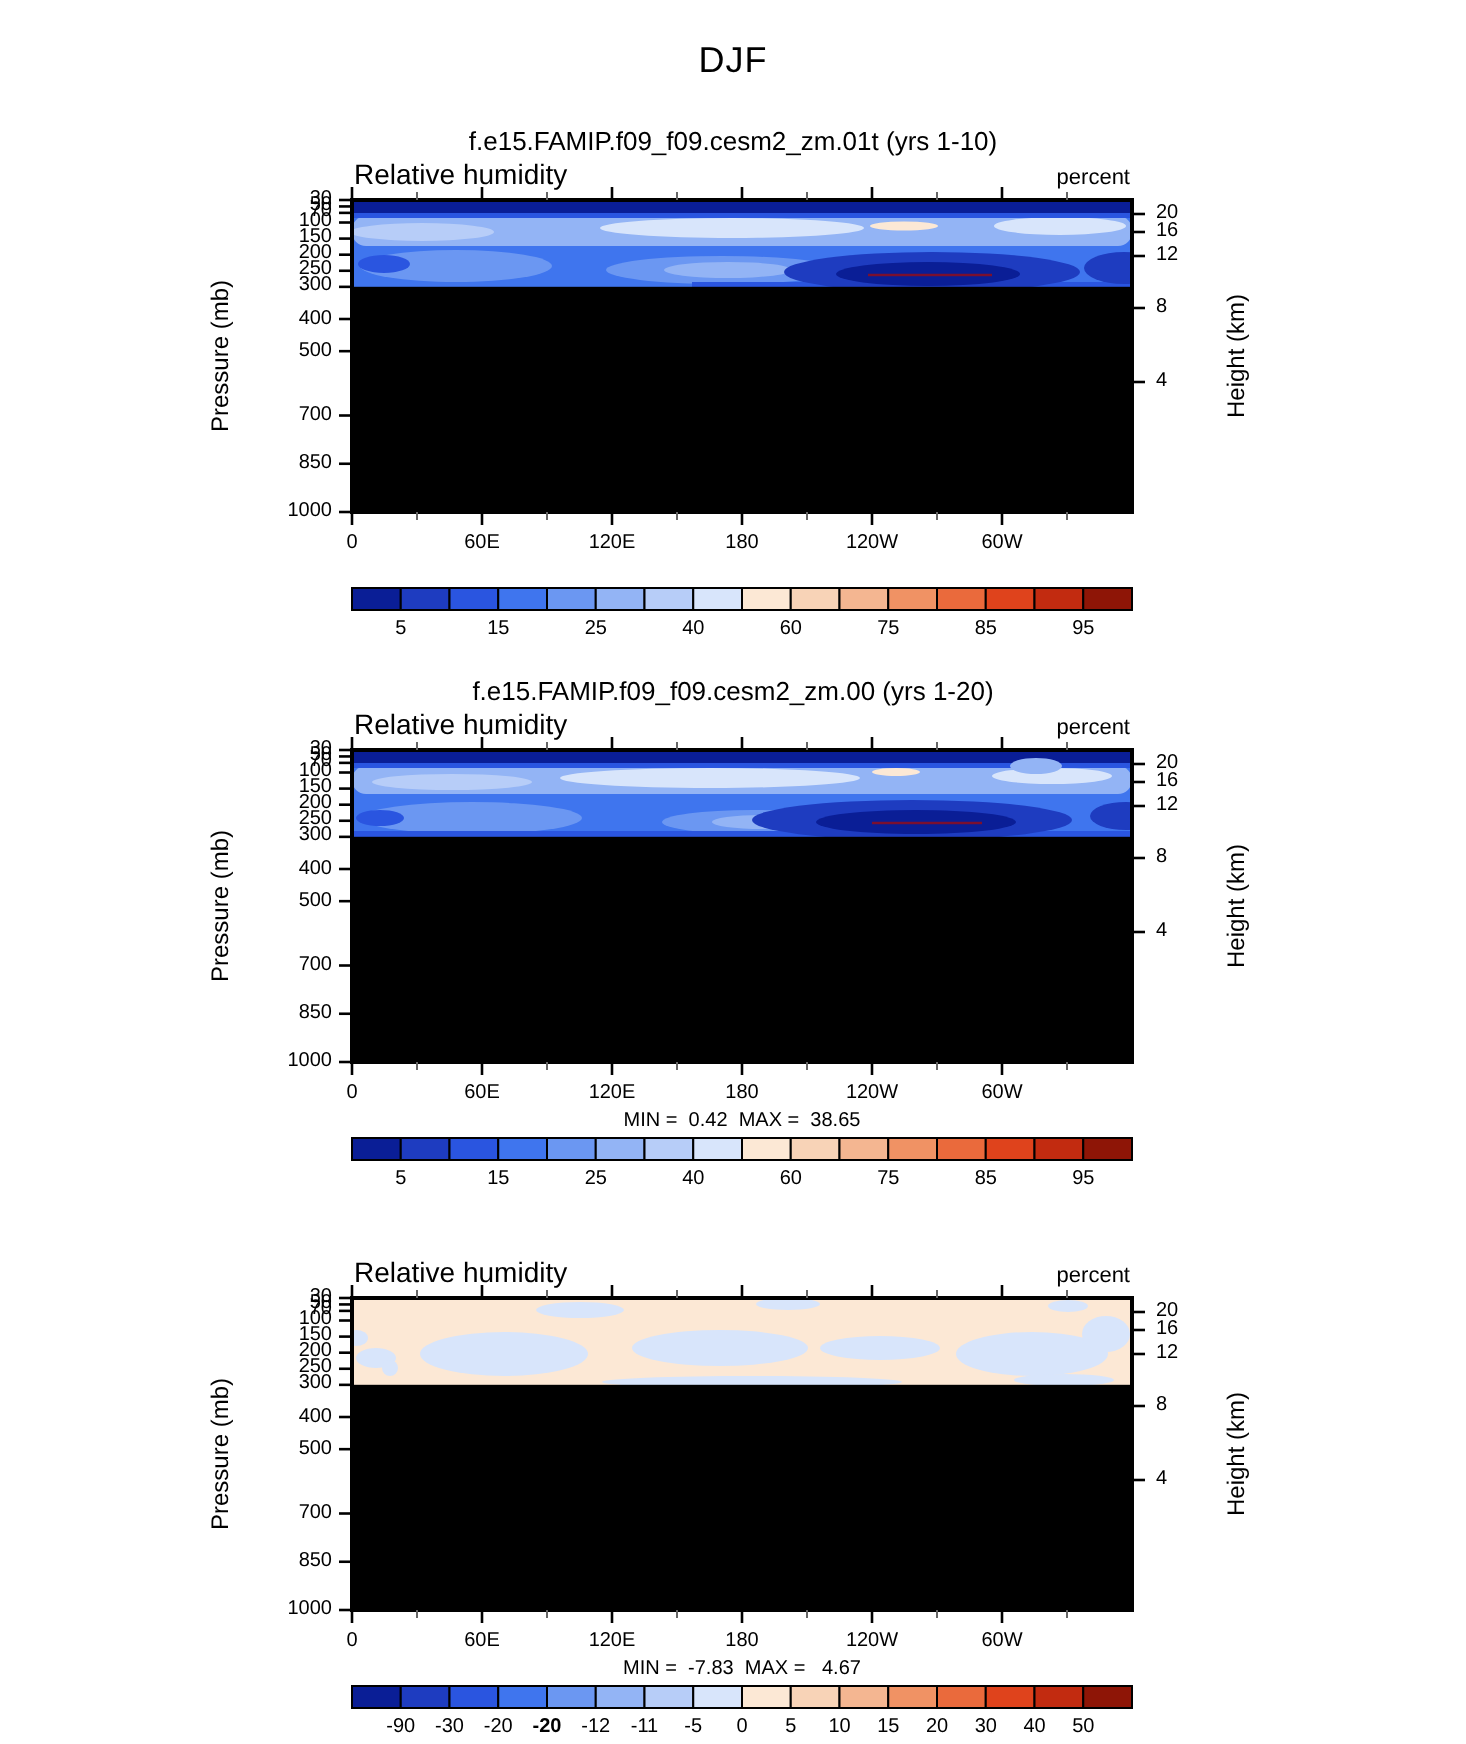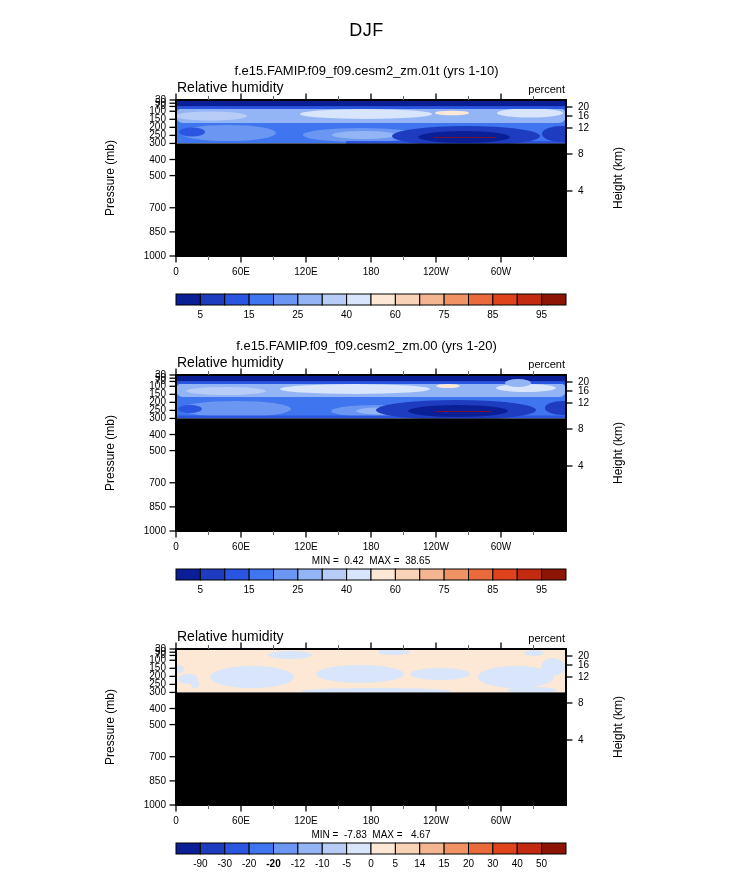--- a/index.html
+++ b/index.html
@@ -438,25 +438,25 @@
         <rect x="317.875" y="1" width="24.375" height="11" fill="#df431c" stroke="#000" stroke-width="1"></rect>
         <rect x="342.25" y="1" width="24.375" height="11" fill="#c22b10" stroke="#000" stroke-width="1"></rect>
         <rect x="366.625" y="1" width="24.375" height="11" fill="#8e1506" stroke="#000" stroke-width="1"></rect>
       </svg>
     <div class="cblabels">
         <div class="cblabel" style="left: 180.375px;">-90</div>
         <div class="cblabel" style="left: 204.75px;">-30</div>
         <div class="cblabel" style="left: 229.125px;">-20</div>
         <div class="cblabel" style="left: 253.5px; font-weight: bold;">-20</div>
         <div class="cblabel" style="left: 277.875px;">-12</div>
-        <div class="cblabel" style="left: 302.25px;">-10</div>
+        <div class="cblabel" style="left: 302.25px;">-11</div>
         <div class="cblabel" style="left: 326.625px;">-5</div>
         <div class="cblabel" style="left: 351px;">0</div>
         <div class="cblabel" style="left: 375.375px;">5</div>
-        <div class="cblabel" style="left: 399.75px;">14</div>
+        <div class="cblabel" style="left: 399.75px;">10</div>
         <div class="cblabel" style="left: 424.125px;">15</div>
         <div class="cblabel" style="left: 448.5px;">20</div>
         <div class="cblabel" style="left: 472.875px;">30</div>
         <div class="cblabel" style="left: 497.25px;">40</div>
         <div class="cblabel" style="left: 521.625px;">50</div>
       </div>
   </div>
 </div>
 
 </body></html>

